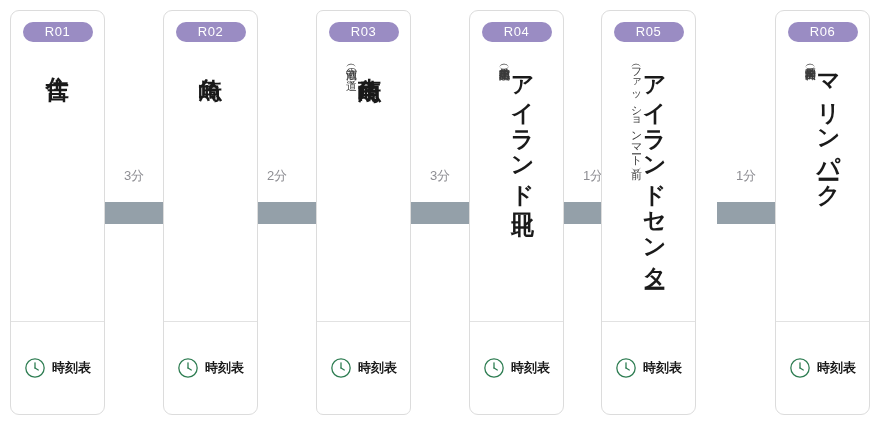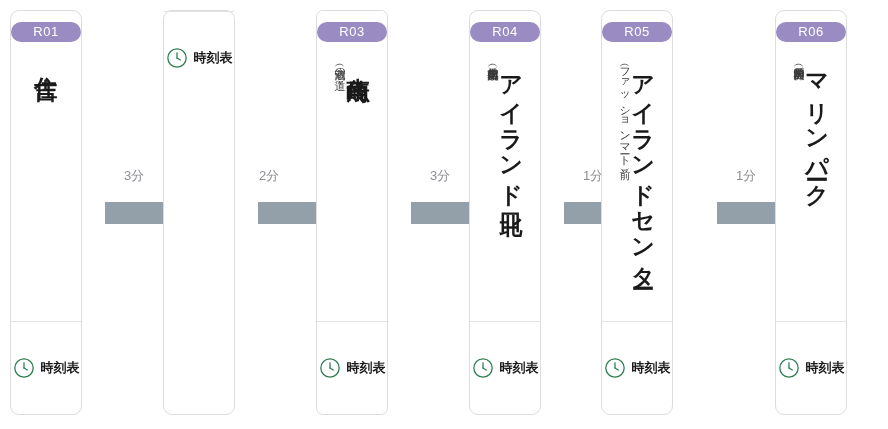--- a/index.html
+++ b/index.html
@@ -34,21 +34,21 @@
     color: #8e8e93;
     letter-spacing: 0px;
     white-space: nowrap;
     text-align: center;
   }
 
   
   .station-card {
     position: absolute;
     top: 10px;
-    width: 72px;
+    width: 95px;
     height: 405px;
     box-sizing: border-box;
     background: #ffffff;
     border: 1px solid #dcdcdc;
     border-radius: 9px;
     display: flex;
     flex-direction: column;
     z-index: 2;
   }
 
@@ -141,21 +141,21 @@
 </style>
 </head>
 <body>
 
 <div id="route-board">
 
   <div class="connector" style="left:105px; width:58px;"></div>
   <div class="connector-label" style="left:105px; width:58px;">3分</div>
 
   <div class="connector" style="left:258px; width:58px;"></div>
-  <div class="connector-label" style="left:240px; width:58px;">2分</div>
+  <div class="connector-label" style="left:248px; width:58px;">2分</div>
 
   <div class="connector" style="left:411px; width:58px;"></div>
   <div class="connector-label" style="left:411px; width:58px;">3分</div>
 
   <div class="connector" style="left:564px; width:58px;"></div>
   <div class="connector-label" style="left:564px; width:58px;">1分</div>
 
   <div class="connector" style="left:717px; width:58px;"></div>
   <div class="connector-label" style="left:717px; width:58px;">1分</div>
 
@@ -171,20 +171,27 @@
       <svg class="clock-icon" viewBox="0 0 24 24">
         <circle cx="12" cy="12" r="10" fill="none" stroke="#2e7d52" stroke-width="1.4"></circle>
         <line x1="12" y1="12" x2="12" y2="6.4" stroke="#2e7d52" stroke-width="1.4" stroke-linecap="round"></line>
         <line x1="12" y1="12" x2="15.6" y2="14.2" stroke="#2e7d52" stroke-width="1.4" stroke-linecap="round"></line>
       </svg>
       <span class="timetable-label">時刻表</span>
     </div>
   </div>
 
   <div class="station-card" style="left:163px;">
+    <div class="card-body">
+      <div class="code-badge">R02</div>
+      <div class="name-block">
+        <div class="station-name">魚崎</div>
+
+      </div>
+    </div>
     <div class="timetable-btn">
       <svg class="clock-icon" viewBox="0 0 24 24">
         <circle cx="12" cy="12" r="10" fill="none" stroke="#2e7d52" stroke-width="1.4"></circle>
         <line x1="12" y1="12" x2="12" y2="6.4" stroke="#2e7d52" stroke-width="1.4" stroke-linecap="round"></line>
         <line x1="12" y1="12" x2="15.6" y2="14.2" stroke="#2e7d52" stroke-width="1.4" stroke-linecap="round"></line>
       </svg>
       <span class="timetable-label">時刻表</span>
     </div>
   </div>
 

